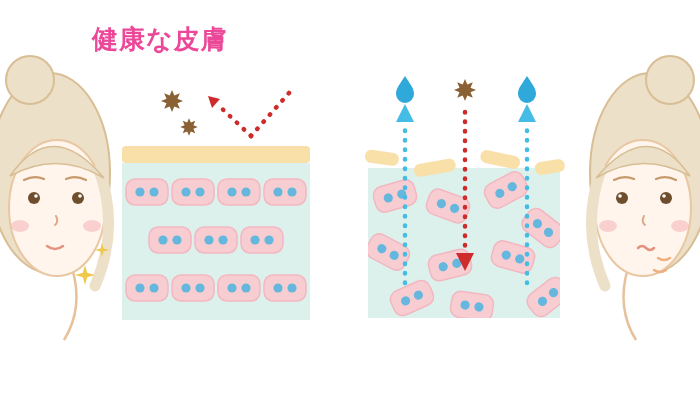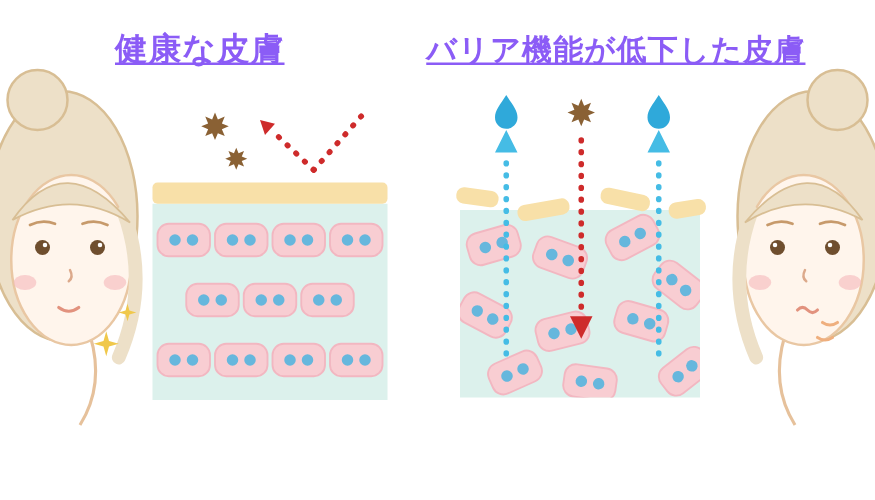--- a/index.html
+++ b/index.html
@@ -1,35 +1,33 @@
 <!DOCTYPE html>
 <html><head>
 <meta charset="utf-8">
 <style>
   html,body{margin:0;padding:0;background:#fff;}
   .canvas{
     position:relative;width:700px;height:400px;background:#ffffff;
     overflow:hidden;font-family:"Liberation Sans","DejaVu Sans",sans-serif;
   }
   .title{
-    position:absolute;font-weight:bold;color:#8b5cf6;letter-spacing:1px;
+    position:absolute;font-weight:bold;color:#ec4899;letter-spacing:1px;
     white-space:nowrap;
-    text-decoration:underline;
   }
   .title-left{left:92px;top:22px;font-size:26px;}
   .title-right{left:341px;top:24px;font-size:24px;}
   svg.scene{position:absolute;left:0;top:0;}
 </style>
 </head>
 <body>
 
 <div class="canvas">
 
   <div class="title title-left">健康な皮膚</div>
-  <div class="title title-right">バリア機能が低下した皮膚</div>
 
   <svg class="scene" width="700" height="400" viewBox="0 0 700 400">
     <defs>
       <g id="cell">
         <rect x="-21" y="-13" width="42" height="26" rx="9" fill="#F8CDD2" stroke="#F2B7C1" stroke-width="1.5"></rect>
         <circle cx="-7" cy="0" r="4.6" fill="#66B7DD"></circle>
         <circle cx="7" cy="0" r="4.6" fill="#66B7DD"></circle>
       </g>
       <g id="germ">
         <polygon fill="#8A6134" points="11,0 5.5,2.3 7.8,7.8 2.3,5.5 0,11 -2.3,5.5 -7.8,7.8 -5.5,2.3 -11,0 -5.5,-2.3 -7.8,-7.8 -2.3,-5.5 0,-11 2.3,-5.5 7.8,-7.8 5.5,-2.3"></polygon>

